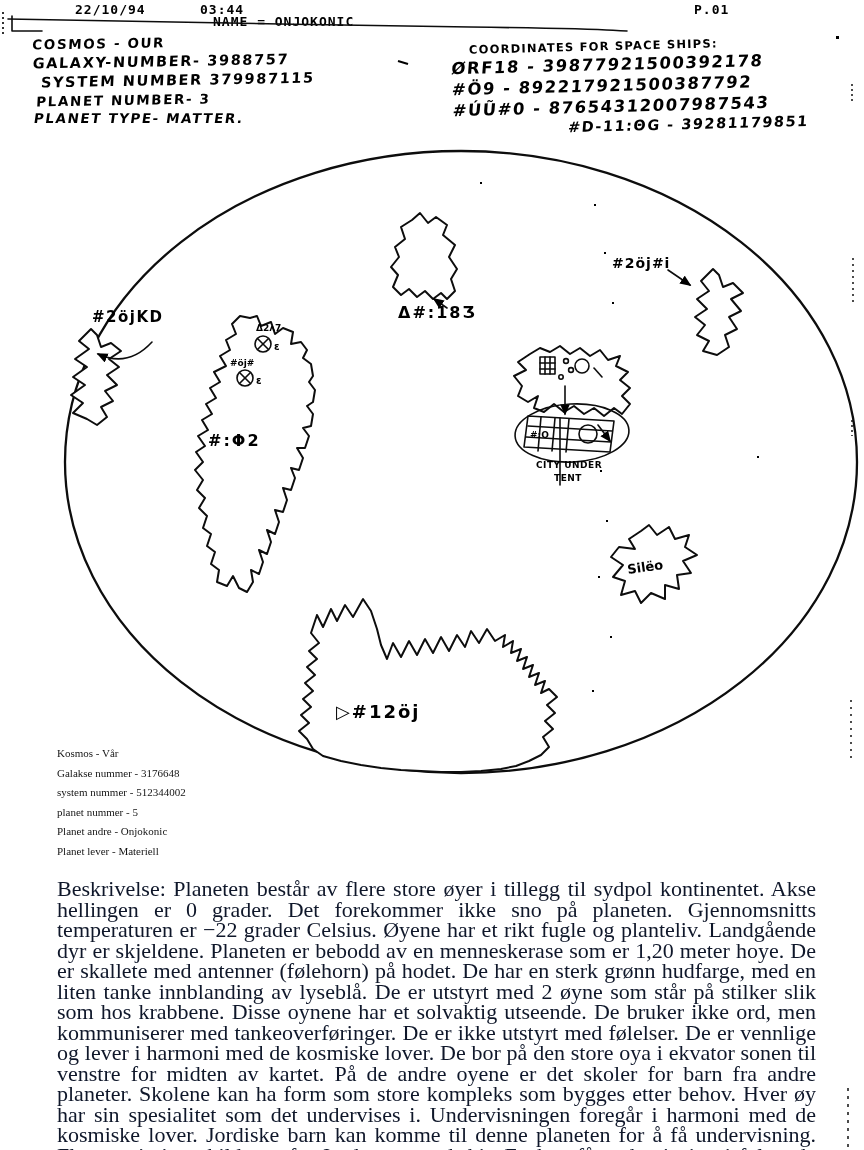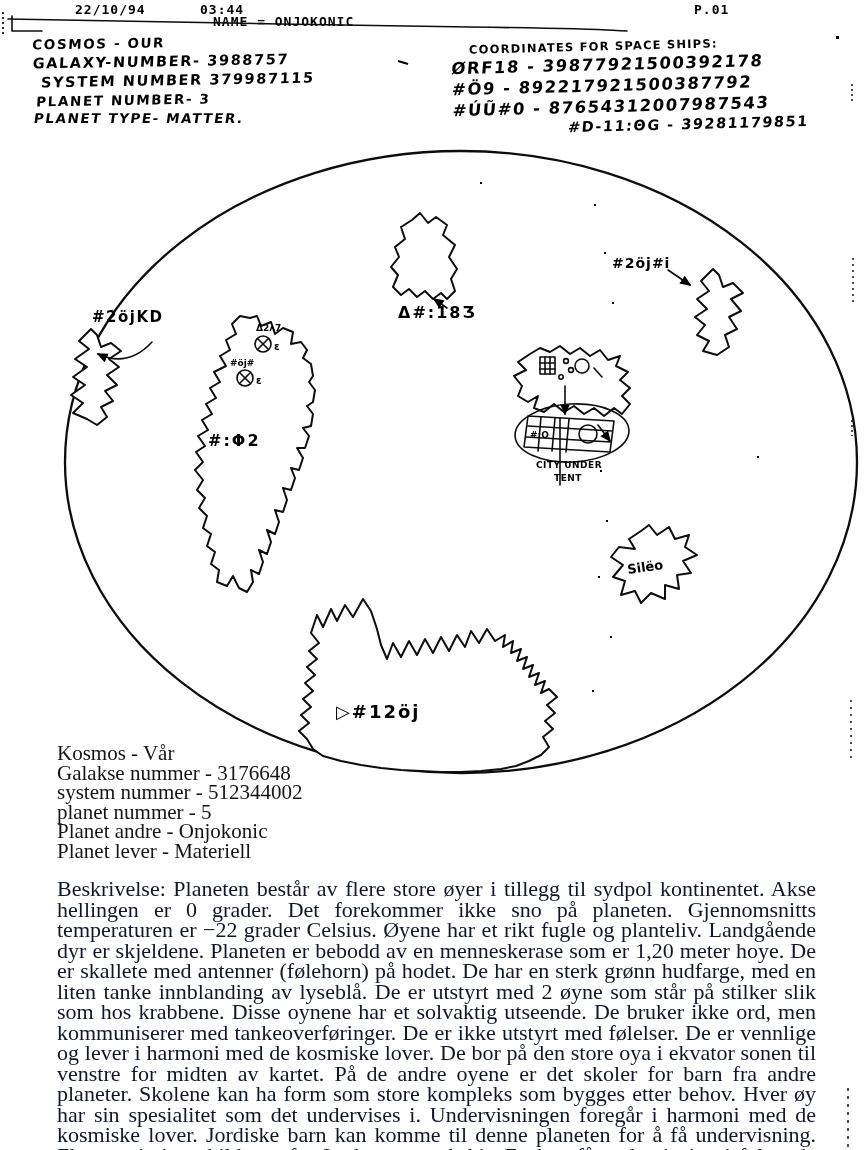--- a/index.html
+++ b/index.html
@@ -11,21 +11,21 @@
   .hw-left{left:33px;top:34px;width:290px;transform:rotate(-1deg);}
   .hw-left .l{font-size:13.5px;letter-spacing:1.6px;margin-bottom:3px;transform:skewX(-4deg);}
   .hw-left .l:nth-child(2){font-size:14.5px;}
   .hw-left .l:nth-child(3){font-size:14.5px;margin-left:8px;}
   .hw-left .l:nth-child(4){margin-left:3px;}
   .hw-left .l:nth-child(5){transform:skewX(-8deg) rotate(1deg);}
   .hw-right{left:452px;top:38px;width:400px;transform:rotate(-1.5deg);}
   .hw-right .t{font-size:11.5px;letter-spacing:1.2px;margin-left:18px;margin-bottom:2px;}
   .hw-right .l{font-size:16.5px;letter-spacing:1.5px;margin-bottom:2px;transform:skewX(-6deg);}
   .hw-right .l.last{font-size:14.5px;margin-left:115px;}
-  .typed{left:57px;top:744px;font-size:21px;line-height:19.6px;color:#151515;}
+  .typed{left:57px;top:744px;font-size:11px;line-height:19.6px;color:#151515;}
   .desc{left:57px;top:879px;width:759px;font-size:22px;line-height:20.5px;
         text-align:justify;color:#0f172a;}
   svg text.hand{font-family:"DejaVu Sans",sans-serif;font-weight:bold;fill:#000;}
   svg .isl{fill:#fff;stroke:#0d0d0d;stroke-width:2;stroke-linejoin:round;}
   svg .thin{fill:none;stroke:#0d0d0d;stroke-width:1.6;stroke-linejoin:round;stroke-linecap:round;}
 </style>
 </head>
 <body>
 
 <div id="page">

